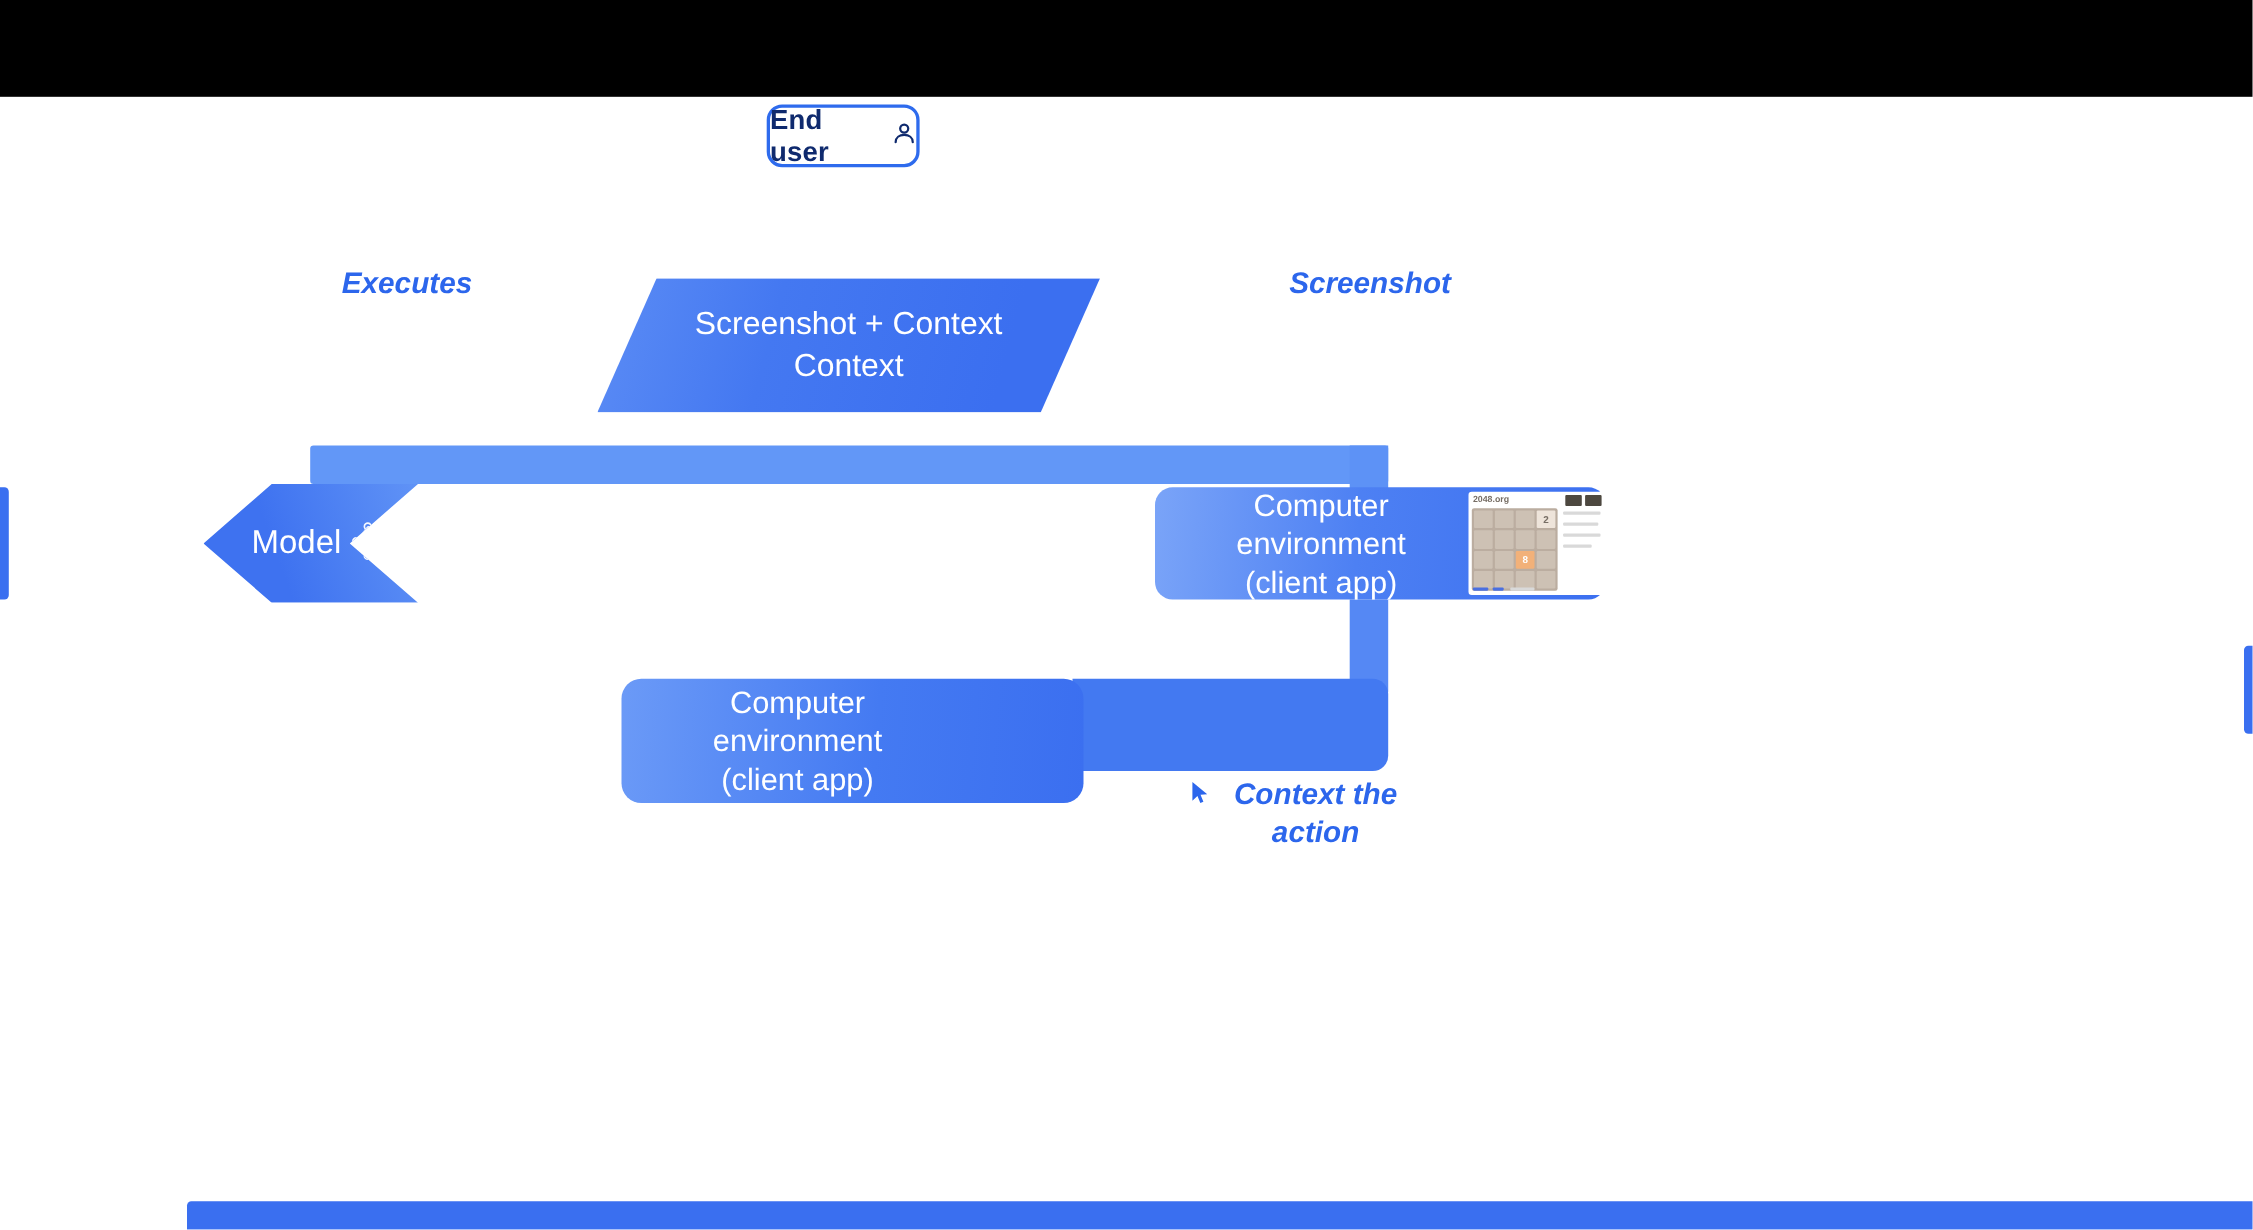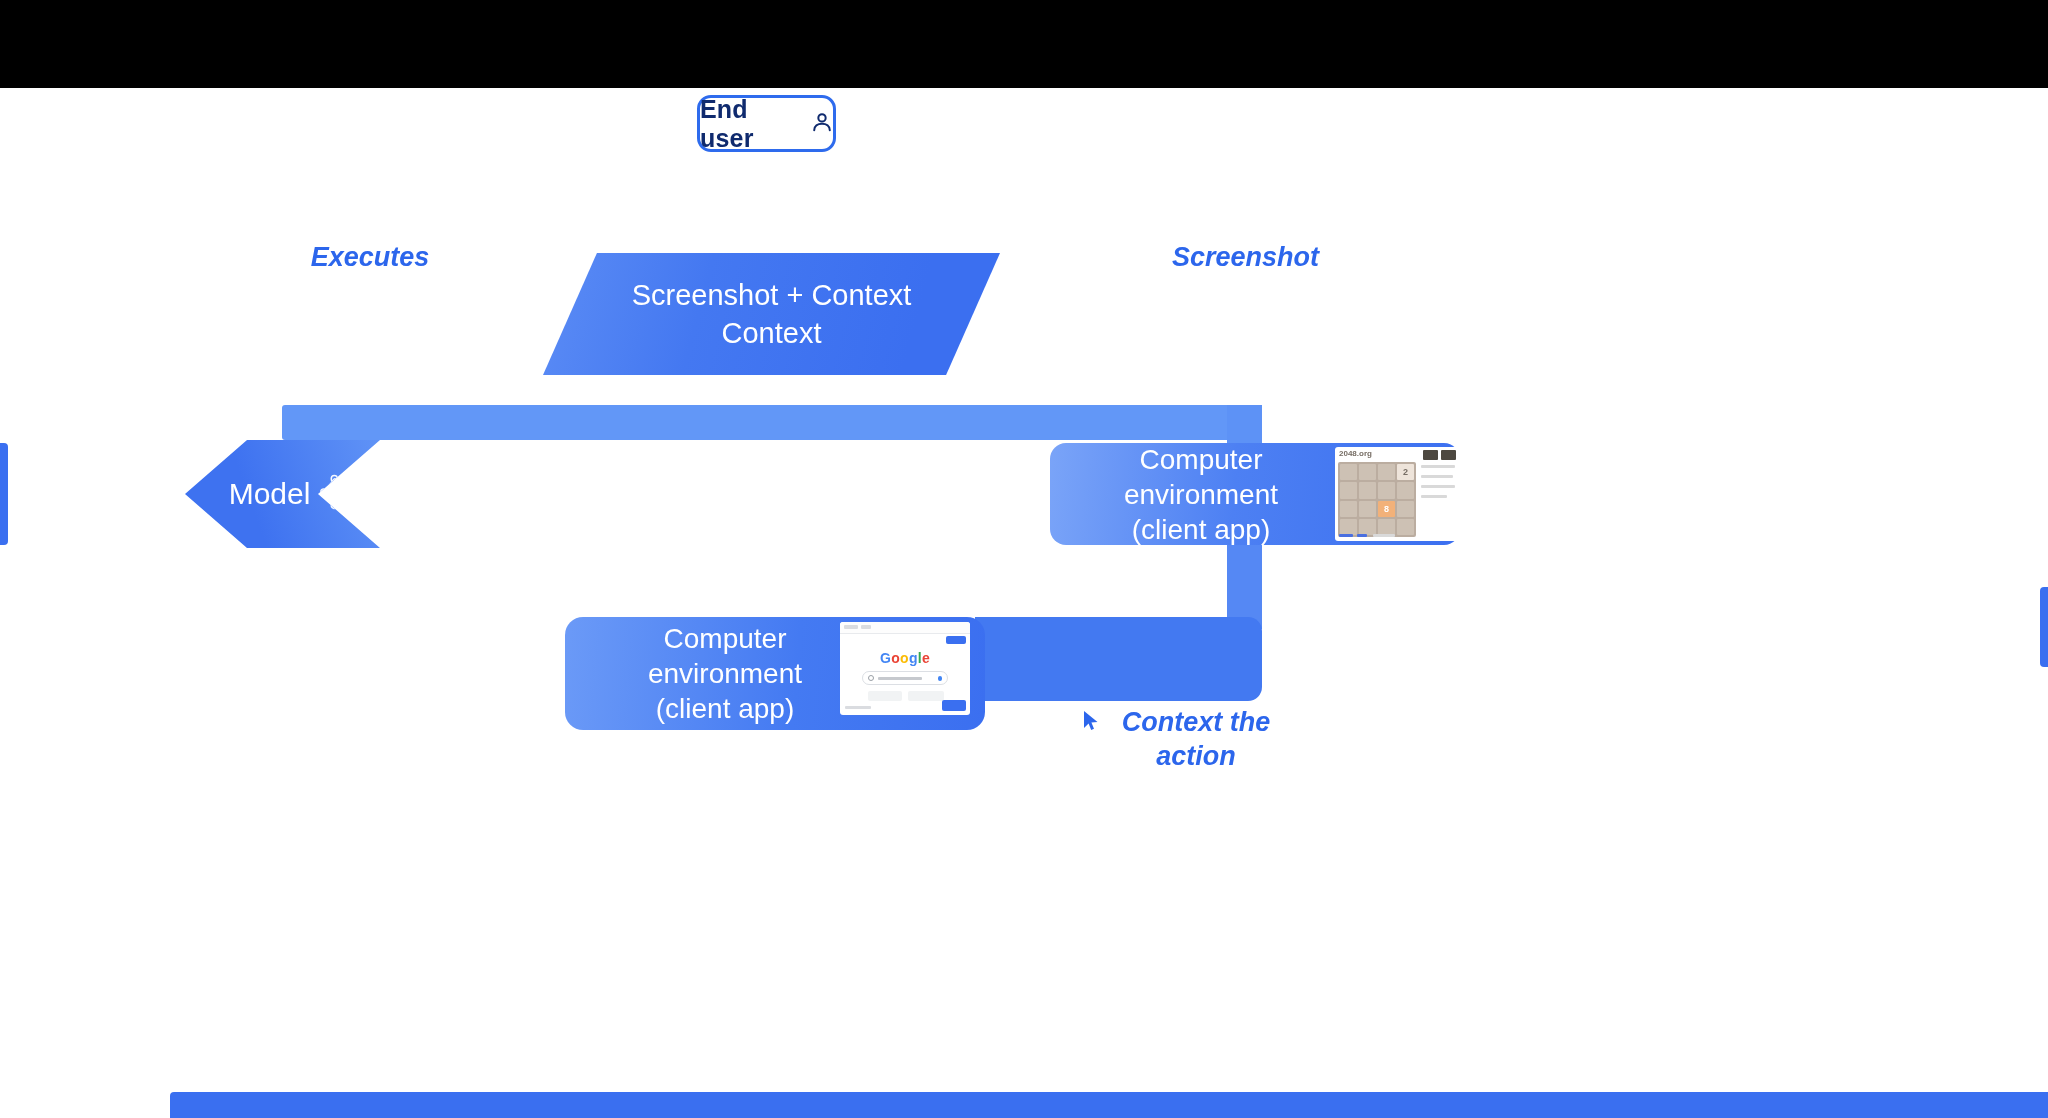--- a/index.html
+++ b/index.html
@@ -183,31 +183,15 @@
       <div class="t2048-line t2048-blue" style="left:22px;top:87px;width:10px;"></div>
       <div class="t2048-line" style="left:38px;top:87px;width:22px;"></div>
     </div>
   </div>
 
   <div class="abs card card-bottom">
     <div class="card-text">
       <div>Computer environment</div>
       <div>(client app)</div>
     </div>
-    <div class="abs thumb tgoogle" style="left:275px;top:5px;">
-      <div class="g-topbar"></div>
-      <div class="g-tab" style="left:4px;width:14px;"></div>
-      <div class="g-tab" style="left:21px;width:10px;"></div>
-      <div class="g-signin"></div>
-      <div class="g-logo"><span class="gl-b">G</span><span class="gl-r">o</span><span class="gl-y">o</span><span class="gl-b">g</span><span class="gl-g">l</span><span class="gl-r">e</span></div>
-      <div class="g-search">
-        <span class="g-mag"></span>
-        <span class="g-query"></span>
-        <span class="g-mic"></span>
-      </div>
-      <div class="g-btn" style="left:28px;width:34px;"></div>
-      <div class="g-btn" style="left:68px;width:36px;"></div>
-      <div class="g-foot"></div>
-      <div class="g-bluebtn"></div>
-    </div>
   </div>
 
 </div>
 
 </body></html>

